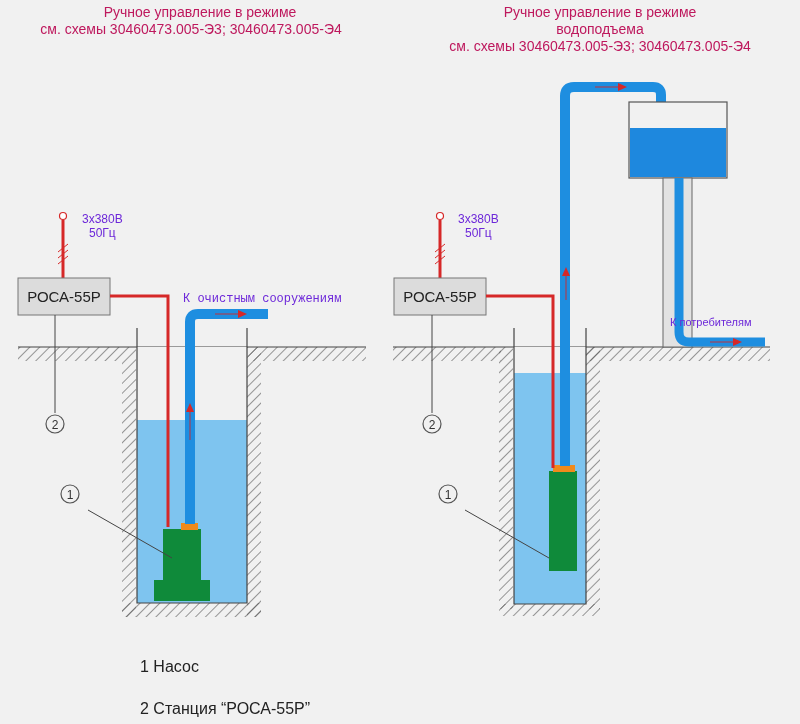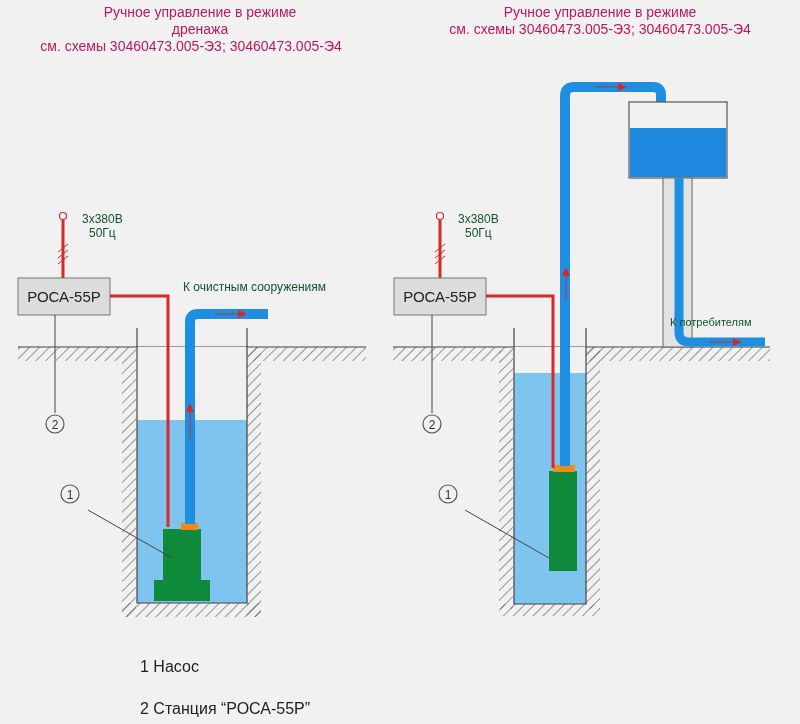--- a/index.html
+++ b/index.html
@@ -1,32 +1,32 @@
 <!DOCTYPE html>
 <html><head>
 <meta charset="utf-8">
 <style>
   html, body { margin:0; padding:0; background:#f1f1f1; }
   body { width:800px; height:724px; position:relative; overflow:hidden; font-family:"Liberation Sans", sans-serif; color:#222; }
   .ttl { position:absolute; text-align:center; font-size:14px; line-height:17px; color:#be185d; }
-  .lbl { position:absolute; font-size:12px; color:#14532d; white-space:nowrap; }
+  .lbl { position:absolute; font-size:12px; color:#6d28d9; white-space:nowrap; }
   .legend { position:absolute; font-size:16px; color:#222; }
   svg { position:absolute; left:0; top:0; }
   .box-text { font-size:15px; }
 </style>
 </head>
 <body>
 
 <div class="ttl" style="left:0; top:4px; width:400px;">
   <div>Ручное управление в режиме</div>
-  <div>дренажа</div>
   <div style="margin-left:-18px;">см. схемы 30460473.005-Э3; 30460473.005-Э4</div>
 </div>
 <div class="ttl" style="left:420px; top:4px; width:360px;">
   <div>Ручное управление в режиме</div>
+  <div>водоподъема</div>
   <div>см. схемы 30460473.005-Э3; 30460473.005-Э4</div>
 </div>
 
 <svg width="800" height="724" viewBox="0 0 800 724">
   <defs>
     <pattern id="hatch" patternUnits="userSpaceOnUse" width="7" height="7" patternTransform="rotate(45)">
       <line x1="0" y1="0" x2="0" y2="7" stroke="#555" stroke-width="1.2"></line>
     </pattern>
   </defs>
 
@@ -118,21 +118,21 @@
     <circle cx="448" cy="494" r="9" fill="none" stroke="#555" stroke-width="1.2"></circle>
     <text x="448" y="499" text-anchor="middle" font-size="12" fill="#333">1</text>
     <line x1="465" y1="510" x2="549" y2="558" stroke="#444" stroke-width="1"></line>
   </g>
 </svg>
 
 <div class="lbl" style="left:82px; top:212px; text-align:center; line-height:14px;">
   <div>3x380В</div>
   <div>50Гц</div>
 </div>
-<div class="lbl" style="left:183px; top:280px;">К очистным сооружениям</div>
+<div class="lbl" style="left:183px; top:292px;font-family:Liberation Mono, monospace;">К очистным сооружениям</div>
 
 <div class="lbl" style="left:458px; top:212px; text-align:center; line-height:14px;">
   <div>3x380В</div>
   <div>50Гц</div>
 </div>
 <div class="lbl" style="left:670px; top:316px; font-size:11px;">К потребителям</div>
 
 <div class="legend" style="left:140px; top:658px;">1 Насос</div>
 <div class="legend" style="left:140px; top:700px;">2 Станция “РОСА-55Р”</div>
 

